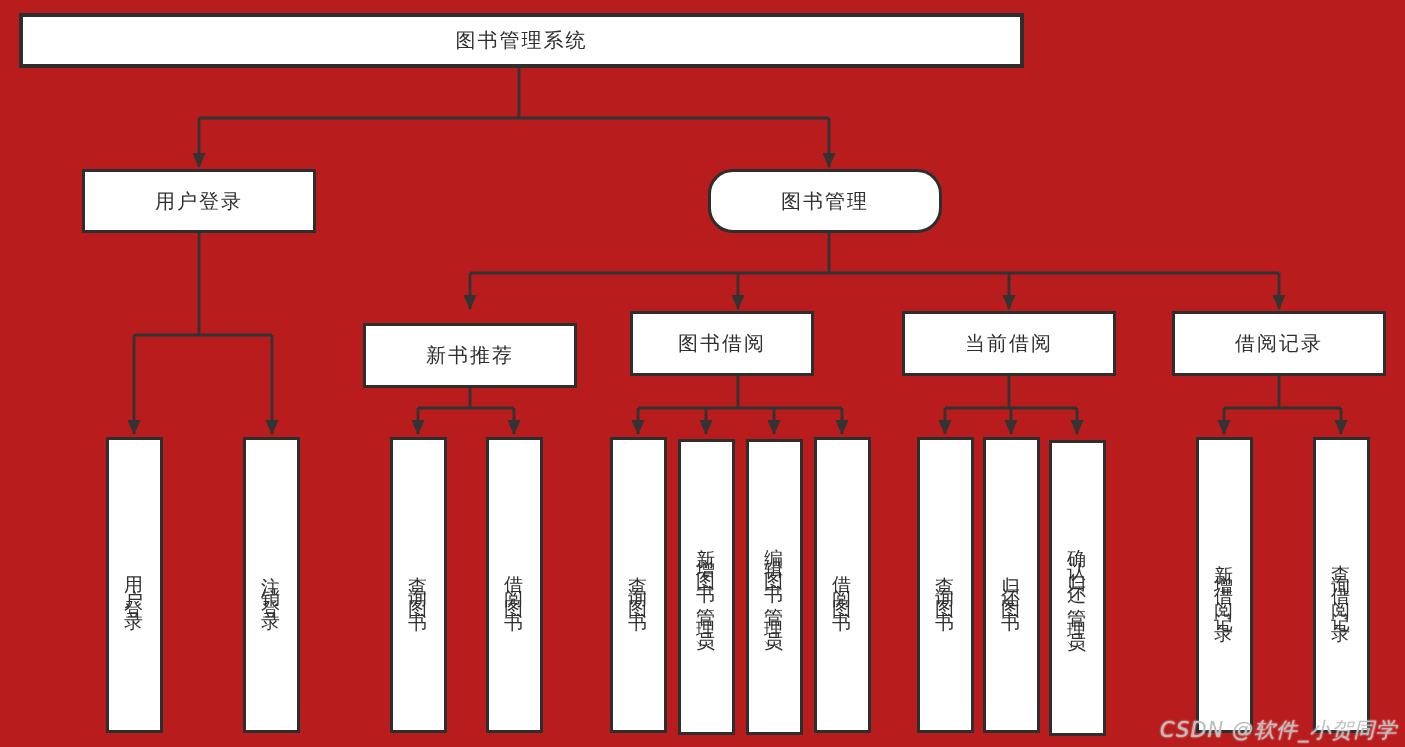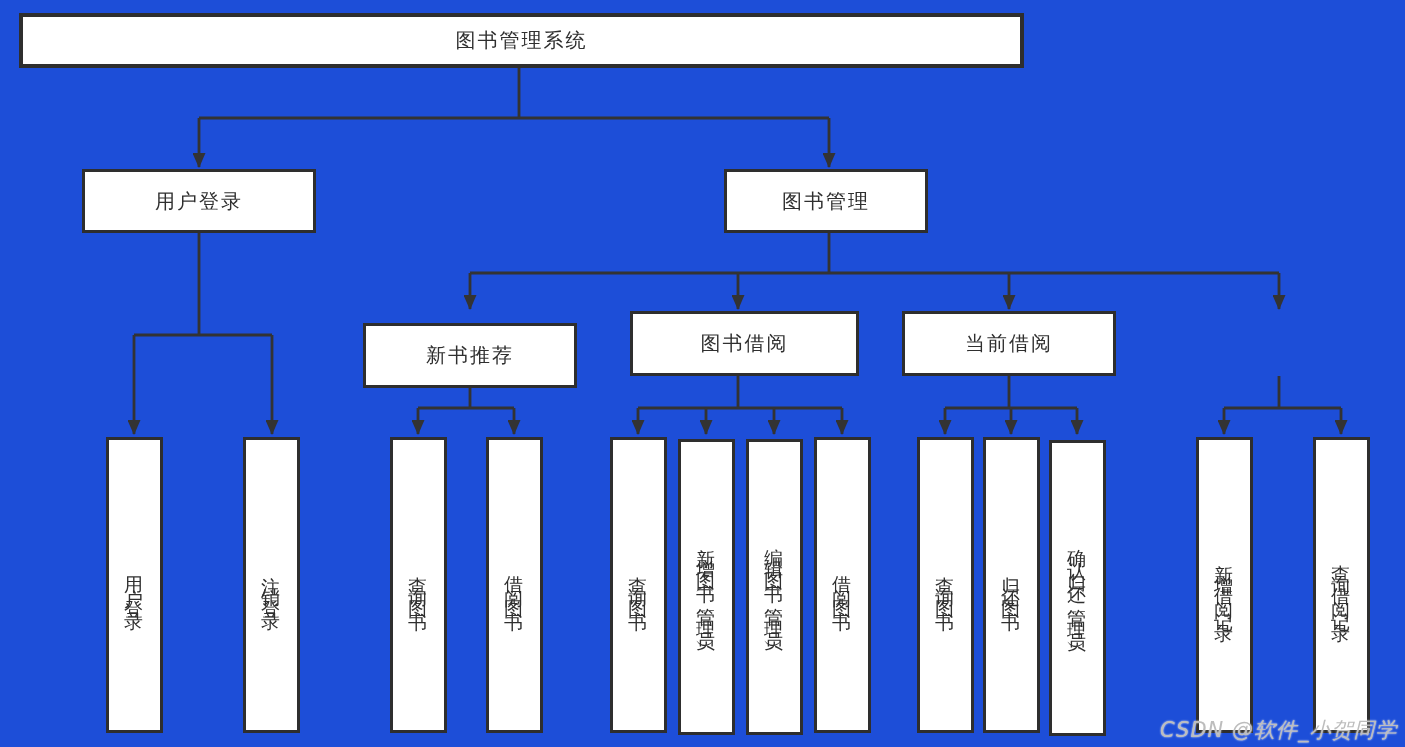--- a/index.html
+++ b/index.html
@@ -5,21 +5,21 @@
   html, body {
     margin: 0;
     padding: 0;
     background: #ffffff;
     font-family: "DejaVu Sans", "Liberation Sans", sans-serif;
   }
   .canvas {
     position: relative;
     width: 1405px;
     height: 747px;
-    background: #1d4ed8;
+    background: #b91c1c;
     overflow: hidden;
   }
   svg.connectors {
     position: absolute;
     left: 0; top: 0;
     width: 1405px;
     height: 747px;
     z-index: 1;
   }
   .node {
@@ -101,32 +101,35 @@
     </g>
   </svg>
 
   <div class="node" style="left:19px; top:13px; width:1005px; height:55px; border-width:4px;">
     <span class="lbl">图书管理系统</span>
   </div>
 
   <div class="node" style="left:82px; top:169px; width:234px; height:64px;">
     <span class="lbl">用户登录</span>
   </div>
-  <div class="node" style="left:724px; top:169px; width:204px; height:64px;">
+  <div class="node" style="left:708px; top:169px; width:234px; height:64px;border-radius:25px;">
     <span class="lbl">图书管理</span>
   </div>
 
   <div class="node" style="left:363px; top:311px; width:214px; height:65px;margin-top:12px;">
     <span class="lbl">新书推荐</span>
   </div>
-  <div class="node" style="left:630px; top:311px; width:229px; height:65px;">
+  <div class="node" style="left:630px; top:311px; width:184px; height:65px;">
     <span class="lbl">图书借阅</span>
   </div>
   <div class="node" style="left:902px; top:311px; width:214px; height:65px;">
     <span class="lbl">当前借阅</span>
+  </div>
+  <div class="node" style="left:1172px; top:311px; width:214px; height:65px;">
+    <span class="lbl">借阅记录</span>
   </div>
 
   <div class="node leaf" style="left:106px; top:437px; width:57px; height:296px;">
     <span class="lbl">用户登录</span>
   </div>
   <div class="node leaf" style="left:243px; top:437px; width:57px; height:296px;">
     <span class="lbl">注销登录</span>
   </div>
 
   <div class="node leaf" style="left:390px; top:437px; width:57px; height:296px;">

